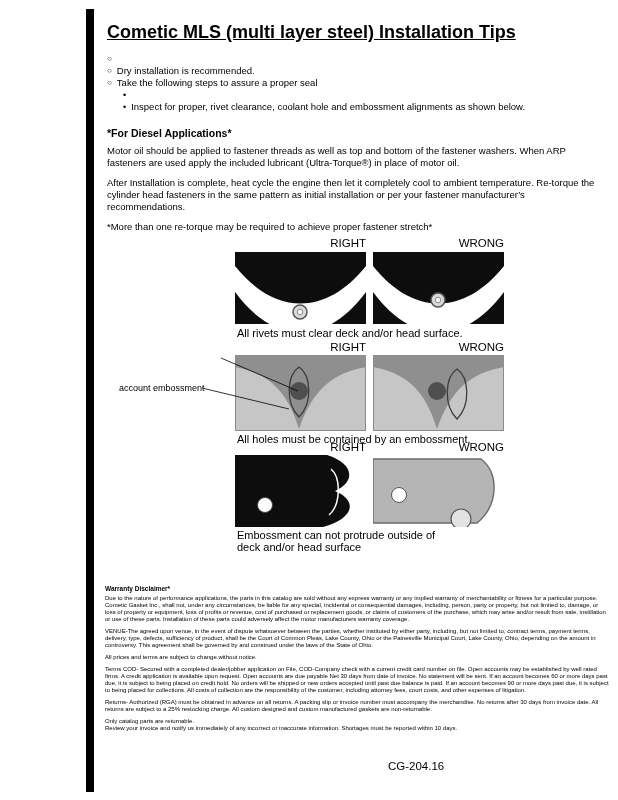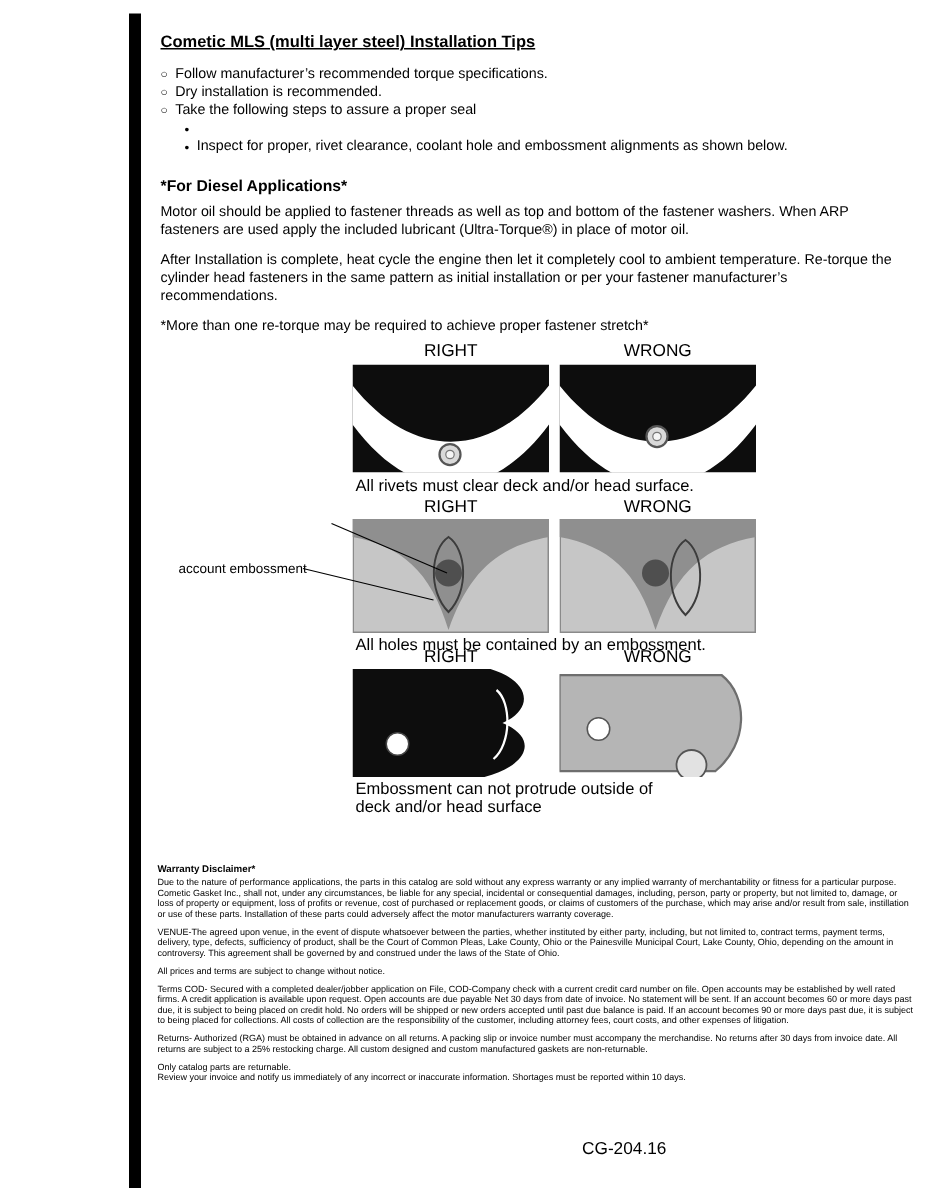--- a/index.html
+++ b/index.html
@@ -5,34 +5,34 @@
   * { margin:0; padding:0; box-sizing:border-box; }
   html,body { background:#ffffff; }
   .page {
     position:relative; width:618px; height:800px; margin:0 auto;
     background:#ffffff; color:#000;
     font-family:"Liberation Sans", sans-serif; overflow:hidden;
   }
   .edge-bar { position:absolute; left:86px; top:9px; width:8px; height:783px; background:#000; }
   .content { position:absolute; left:105px; top:14px; width:503px; }
 
-  .title { font-size:11px; font-weight:bold; text-decoration:underline; margin:8px 0 10px 2px; }
+  .title { font-size:18px; font-weight:bold; text-decoration:underline; margin:8px 0 10px 2px; }
 
   .tips { list-style:none; margin-left:2px; }
   .tip { display:flex; font-size:9.5px; line-height:12px; }
   .tip .m1 { font-size:8px; margin-right:5px; line-height:12px; }
   .tip.sub { margin-left:16px; }
   .tip .m2 { font-size:9px; margin-right:5px; line-height:12px; }
 
   .diesel-heading { font-size:10.5px; font-weight:bold; margin:14px 0 6px 2px; }
   .body-p { font-size:9.5px; line-height:12px; width:492px; margin-left:2px; }
   .body-p.gap { margin-top:8px; }
 
   .figures { position:relative; height:322px; margin-top:4px; }
-  .fig-header { position:absolute; width:131px; text-align:center; font-size:11.5px; }
+  .fig-header { position:absolute; width:131px; text-align:right; font-size:11.5px; }
   .fig { position:absolute; width:131px; }
   .fig svg { display:block; width:131px; height:auto; }
   .fig-caption { position:absolute; font-size:11px; line-height:12px; }
   .fig-label { position:absolute; font-size:9px; line-height:11px; }
   .pointer-lines { position:absolute; left:0; top:0; pointer-events:none; }
 
   .disclaimer { margin-top:26px; width:505px; }
   .disc-heading { font-size:6.5px; font-weight:bold; margin-bottom:3px; }
   .disclaimer p { font-size:6px; line-height:7px; margin:0 0 5px; }
   .disclaimer p.tight { margin-bottom:0; }
@@ -45,21 +45,20 @@
 <div class="page">
   <div class="edge-bar"></div>
 
   <div class="content">
 
     <h1 class="title">Cometic MLS (multi layer steel) Installation Tips</h1>
 
     <ul class="tips">
       <li class="tip">
         <span class="m1">○</span>
-        <span>Follow manufacturer’s recommended torque specifications.</span>
       </li>
       <li class="tip">
         <span class="m1">○</span>
         <span>Dry installation is recommended.</span>
       </li>
       <li class="tip">
         <span class="m1">○</span>
         <span>Take the following steps to assure a proper seal</span>
       </li>
       <li class="tip sub">

